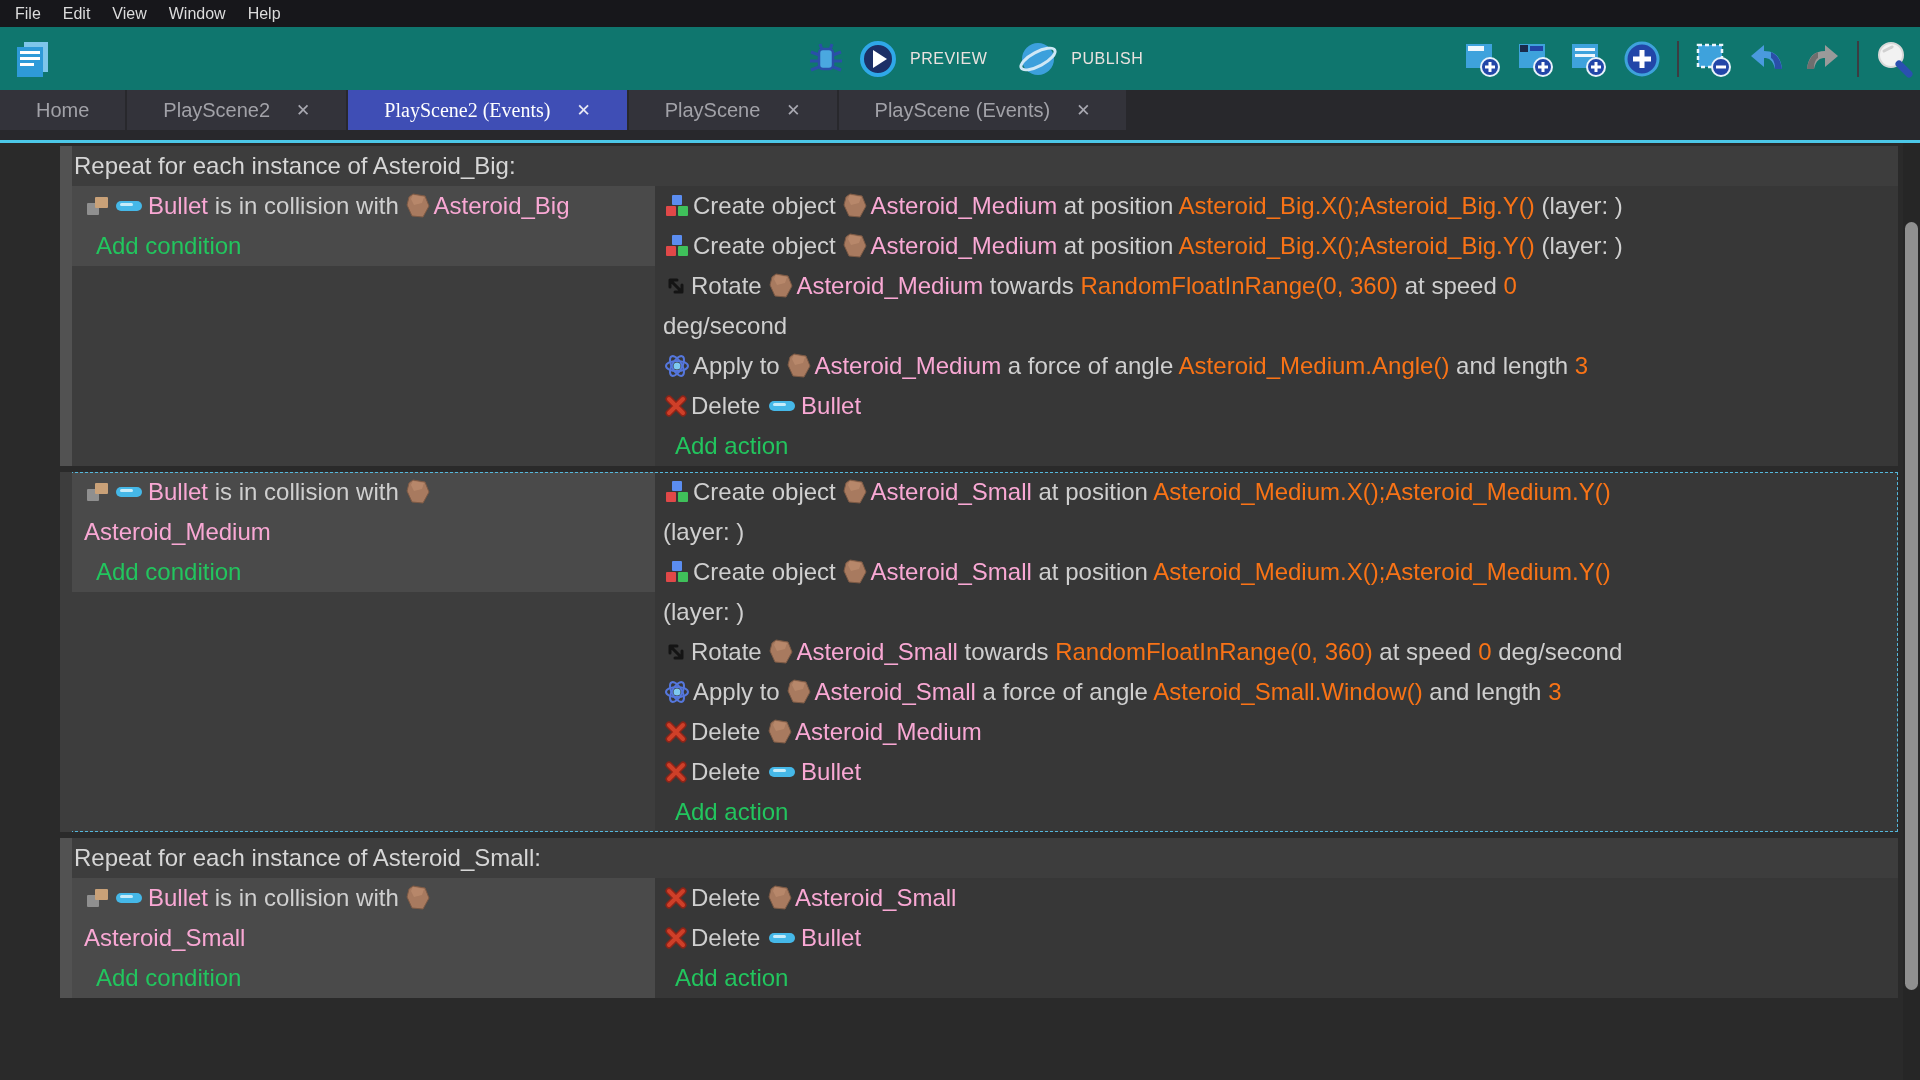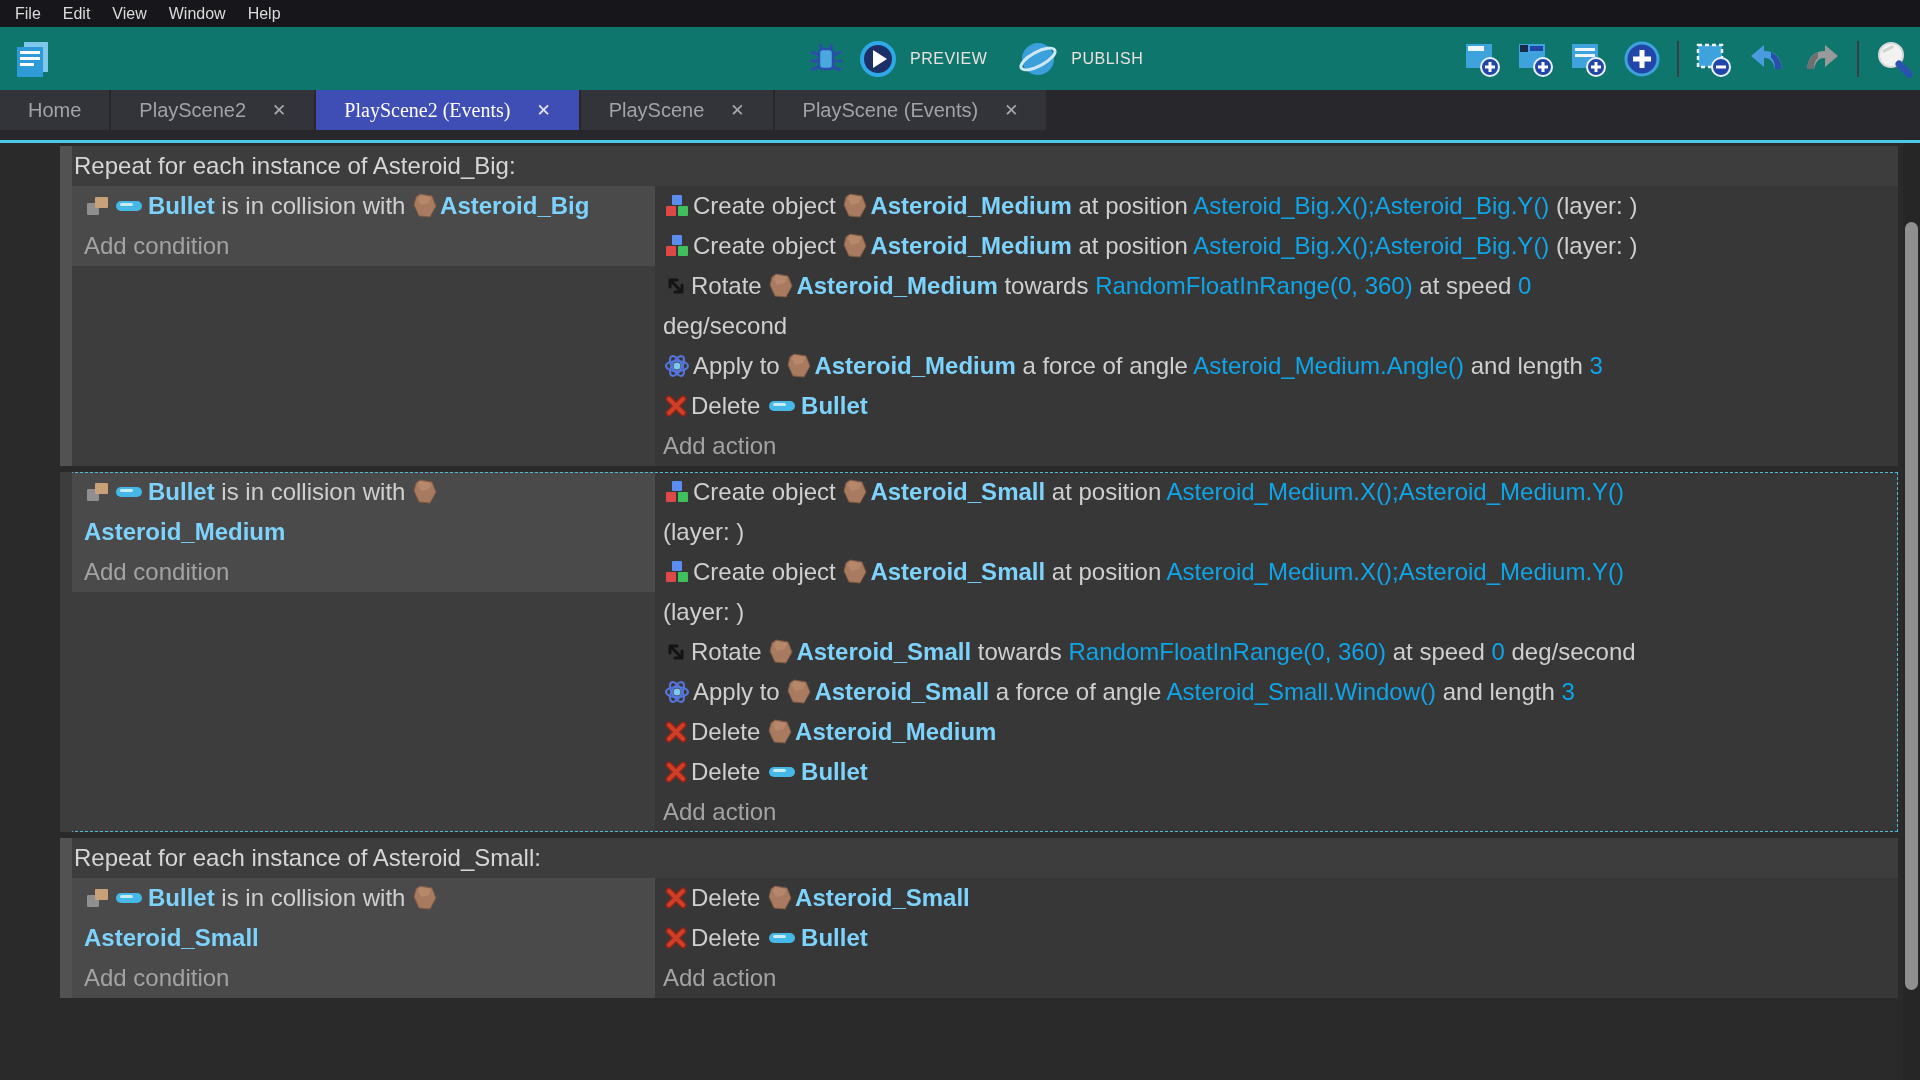--- a/index.html
+++ b/index.html
@@ -18,21 +18,21 @@
   .preview-group { position:absolute; left:806px; top:0; height:63px;
                    display:flex; align-items:center; gap:12px; }
   .tb-label { color:#eae2df; font-size:16px; letter-spacing:0.5px; margin-right:18px; }
   .right-group { position:absolute; right:6px; top:0; height:63px;
                  display:flex; align-items:center; gap:15px; }
   .tsep { width:2px; height:36px; background:#3c3c42; }
 
   
   .tabbar { height:50px; background:#28282c; display:flex; }
   .tab { height:40px; display:flex; align-items:center; gap:26px;
-         padding:0 28px; background:#33333a; margin-right:2px;
+         padding:0 36px; background:#33333a; margin-right:2px;
          font-size:20px; color:#a2a2a8; white-space:nowrap; }
   .tab.active { background:#3f4eb5; color:#ffffff;font-family:Liberation Serif, serif; }
   .tab .close { font-size:17px; color:#a8a8b0; }
   .tab.active .close { color:#e8e8f4; }
   .accentline { height:3px; background:#4cc8e8; }
 
   
   .events { position:relative; height:937px; background:#2a2a2a;
             padding:3px 0 0 60px; overflow:hidden; }
   .event { width:1838px; background:#3d3d3d; margin-bottom:6px;
@@ -43,23 +43,23 @@
   .ev-header { height:40px; line-height:40px; font-size:24px; color:#d6d6d6;
                padding-left:2px; white-space:nowrap; }
   .ev-body { display:flex; align-items:stretch; }
   .cond-col { width:583px; flex:none; }
   .cond-box { background:#4a4a4a; padding-left:12px; }
   .act-col { flex:1; background:#373737; padding-left:8px; }
   .row { font-size:24px; color:#cfcfcf; }
   .line { min-height:40px; line-height:40px; white-space:nowrap; }
   .seg { white-space:pre; }
   .c-plain { color:#cfcfcf; }
-  .c-object { color:#7dd3fc; font-weight:bold; }
-  .c-expr { color:#0ea5e9; }
-  .row.add-link { color:#a3a3a3; line-height:40px; height:40px; }
+  .c-object { color:#f9a8d4; font-weight:normal; }
+  .c-expr { color:#f97316; }
+  .row.add-link { color:#22c55e; line-height:40px; height:40px;margin-left:12px; }
   .icon { display:inline-block; vertical-align:middle; margin:0 3px 0 1px;
           transform:translateY(-2px); line-height:0; }
 
   
   .scroll-channel { position:absolute; right:0; top:0; bottom:0; width:17px;
                     background:#262626; }
   .scroll-thumb { position:absolute; right:2px; top:79px; width:13px; height:768px;
                   background:#8f8f8f; border-radius:7px; }
 </style>
 </head>

